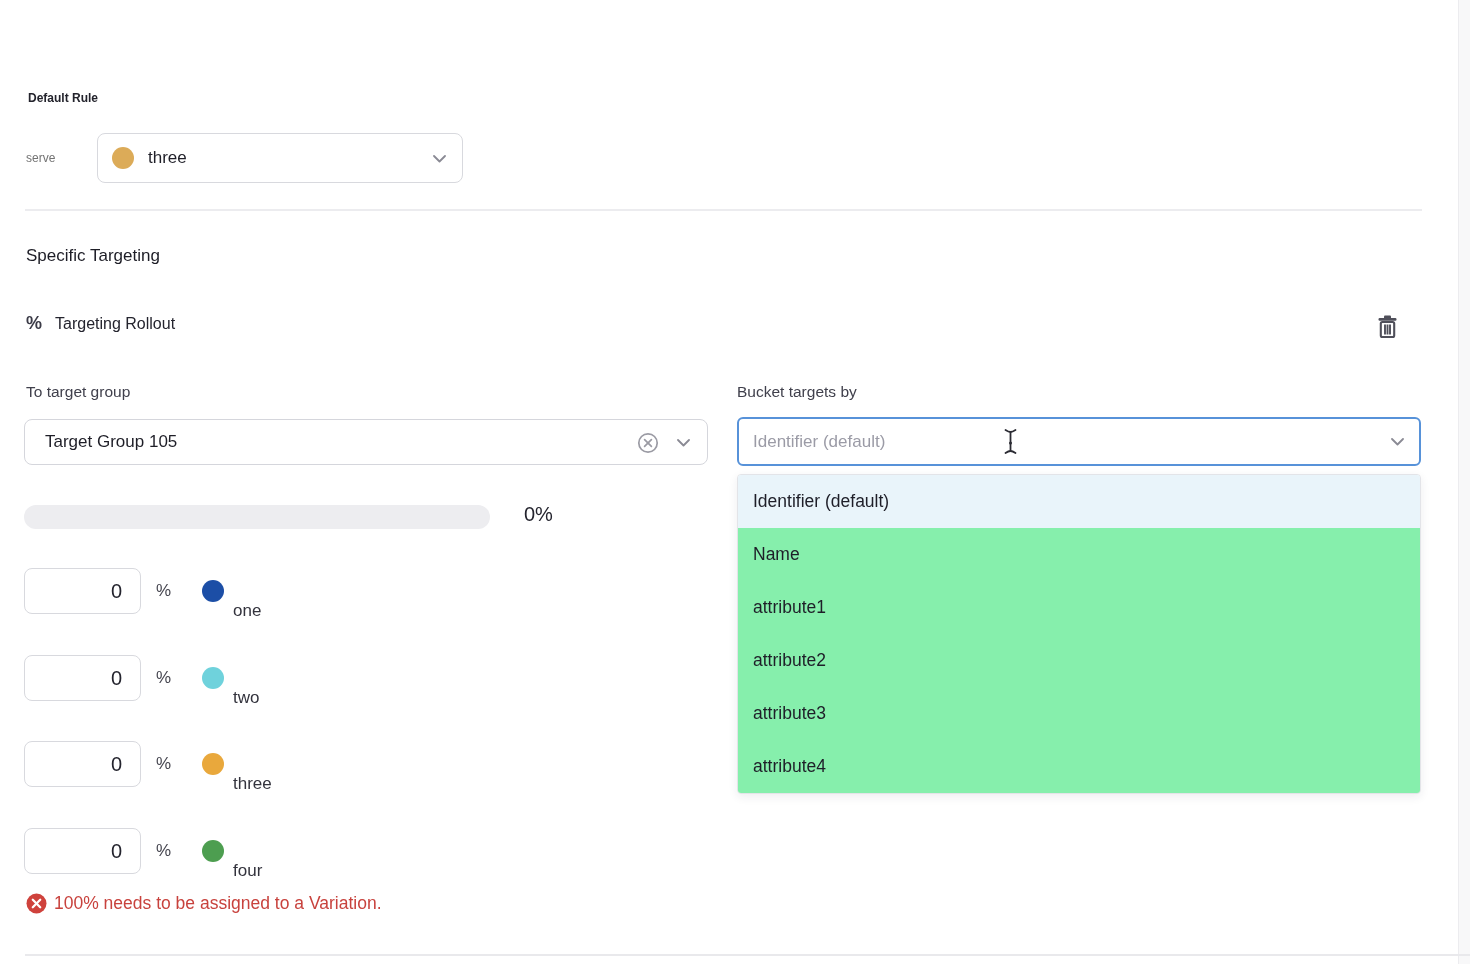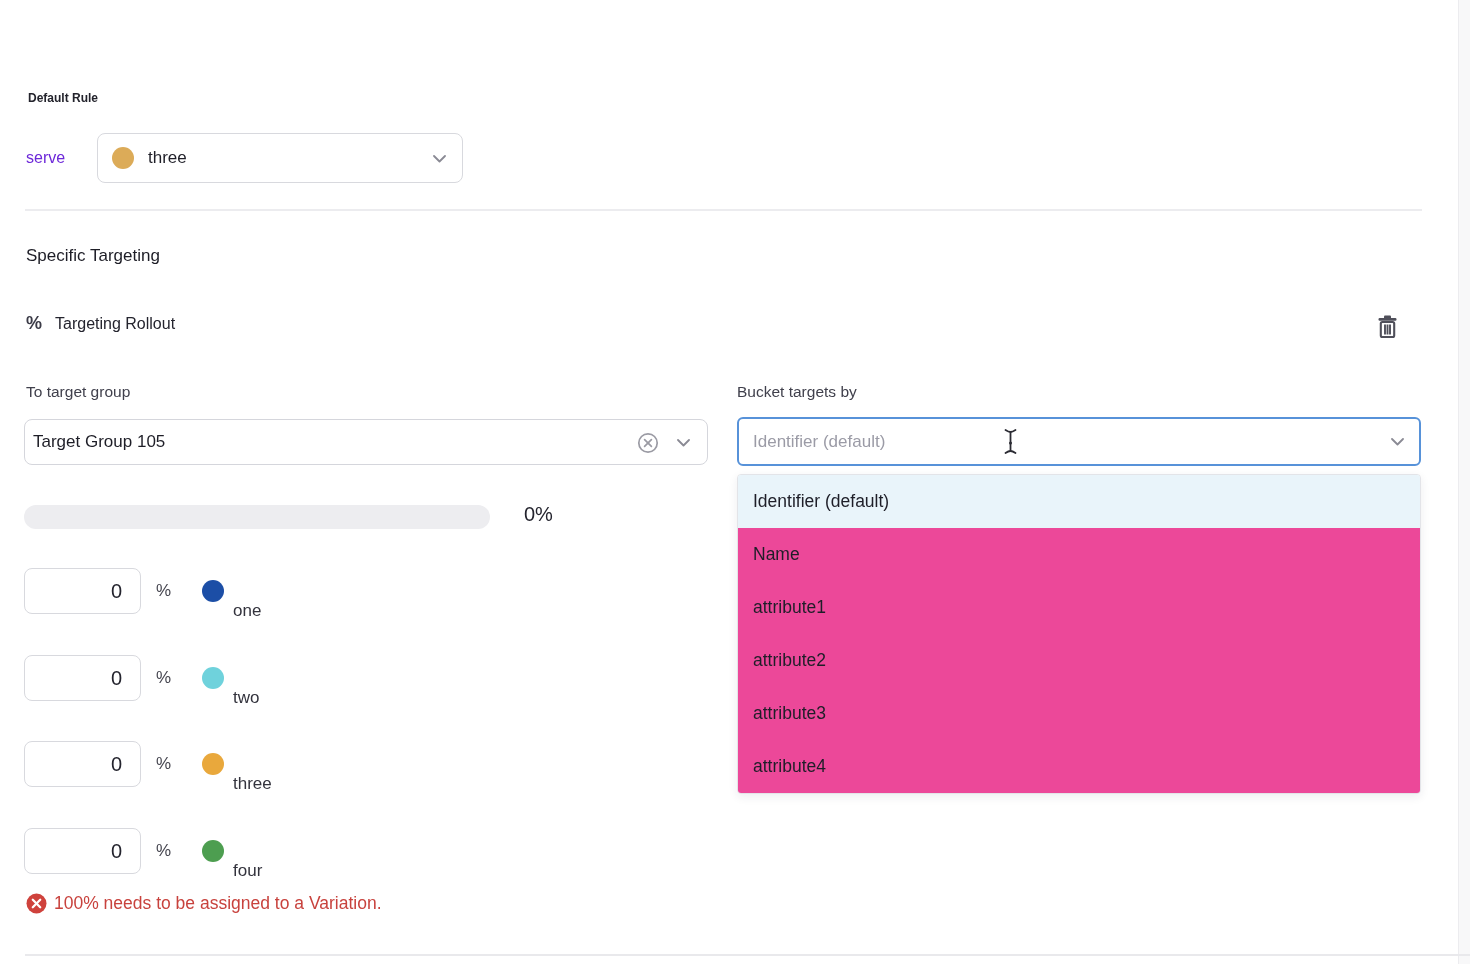--- a/index.html
+++ b/index.html
@@ -10,21 +10,21 @@
   .right-edge { position: absolute; top: 0; right: 0; width: 12px; height: 964px;
     background: #f8f8f9; border-left: 1px solid #ececef; }
 
   .heading { position: absolute; left: 28px; top: 30px; display: flex; align-items: center; gap: 9px;
     font-size: 19px; font-weight: 700; color: #17171f; }
   .info-icon { display: inline-flex; margin-top: 1px; }
 
   .section-label { position: absolute; left: 28px; top: 91px; font-size: 12px; font-weight: 600; color: #23232c; }
 
   .serve-row { position: absolute; left: 26px; top: 133px; display: flex; align-items: center; }
-  .serve-label { font-size: 16px; color: #6d28d9; width: 71px; }
+  .serve-label { font-size: 12px; color: #737373; width: 71px; }
   .serve-select { position: relative; width: 366px; height: 50px; background: #fff;
     border: 1px solid #d8d9de; border-radius: 8px; display: flex; align-items: center;
     padding: 0 14px; cursor: pointer; }
   .dot { width: 22px; height: 22px; border-radius: 50%; flex: 0 0 auto; }
   .serve-select .value { margin-left: 14px; font-size: 17px; color: #1f1f28; }
   .serve-select .chev { position: absolute; right: 16px; top: 21px; }
 
   .divider-1 { position: absolute; left: 25px; top: 209px; width: 1397px; height: 2px; background: #ececef; }
   .divider-2 { position: absolute; left: 25px; top: 954px; width: 1445px; height: 2px; background: #e9e9ec; }
 
@@ -35,38 +35,38 @@
   .rollout-title { font-size: 16px; color: #24242e; }
   .trash-btn { position: absolute; left: 1372px; top: 311px; width: 30px; height: 30px; border: none;
     background: transparent; cursor: pointer; display: flex; align-items: center; justify-content: center; }
 
   .field-label { position: absolute; top: 383px; font-size: 15.5px; color: #40404c; }
   .lbl-target { left: 26px; }
   .lbl-bucket { left: 737px; }
 
   .tg-select { position: absolute; left: 24px; top: 419px; width: 684px; height: 46px;
     background: #fff; border: 1px solid #d5d6dc; border-radius: 8px; display: flex;
-    align-items: center; padding: 0 8px; cursor: pointer; }
+    align-items: center; padding: 0 20px; cursor: pointer; }
   .tg-select .value { font-size: 17px; color: #1e1e27; }
   .tg-clear { position: absolute; right: 48px; top: 12px; background: none; border: none; cursor: pointer; padding: 0; display: flex; }
   .tg-select .chev { position: absolute; right: 17px; top: 19px; }
 
   .bucket-input-wrap { position: absolute; left: 737px; top: 417px; width: 684px; height: 49px; }
   .bucket-input { width: 100%; height: 100%; border: 2px solid #5792d9; border-radius: 6px;
     padding: 0 36px 0 14px; font-size: 17px; color: #1e1e27; font-family: "Liberation Sans", sans-serif;
     outline: none; background: #fff; }
   .bucket-input::placeholder { color: #9b9ba6; opacity: 1; }
   .bucket-input-wrap .chev { position: absolute; right: 17px; top: 21px; }
   .text-cursor { position: absolute; left: 266px; top: 11px; pointer-events: none; }
 
   .menu { position: absolute; left: 737px; top: 474px; width: 684px; background: #ffffff;
     border: 1px solid #e3e4e8; border-radius: 4px; box-shadow: 0 3px 10px rgba(40,41,61,0.08);
     overflow: hidden; }
   .menu-item { height: 53px; display: flex; align-items: center; padding: 0 15px;
-    font-size: 17.5px; color: #1e1e28; cursor: pointer; background: #ec4899; }
+    font-size: 17.5px; color: #1e1e28; cursor: pointer; background: #86efac; }
   .menu-item.highlighted { background: #e9f4fa; }
 
   .progress-track { position: absolute; left: 24px; top: 505px; width: 466px; height: 24px;
     border-radius: 12px; background: #ededf0; overflow: hidden; }
   .progress-fill { height: 100%; width: 0%; background: #5792d9; }
   .progress-label { position: absolute; left: 524px; top: 503px; font-size: 20px; color: #24242e; }
 
   .variation-row { position: absolute; left: 24px; display: flex; align-items: center; height: 46px; }
   .weight-input { width: 117px; height: 46px; border: 1px solid #d8d9de; border-radius: 8px;
     text-align: right; padding-right: 18px; font-size: 20px; color: #24242e;

